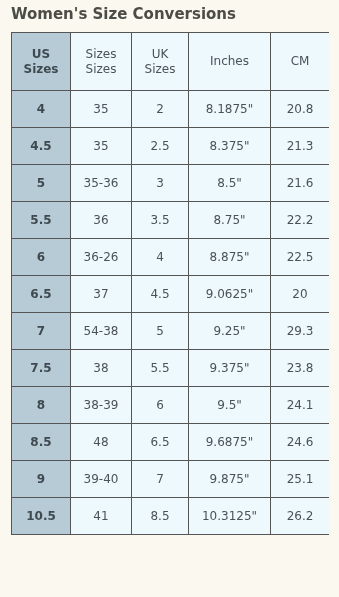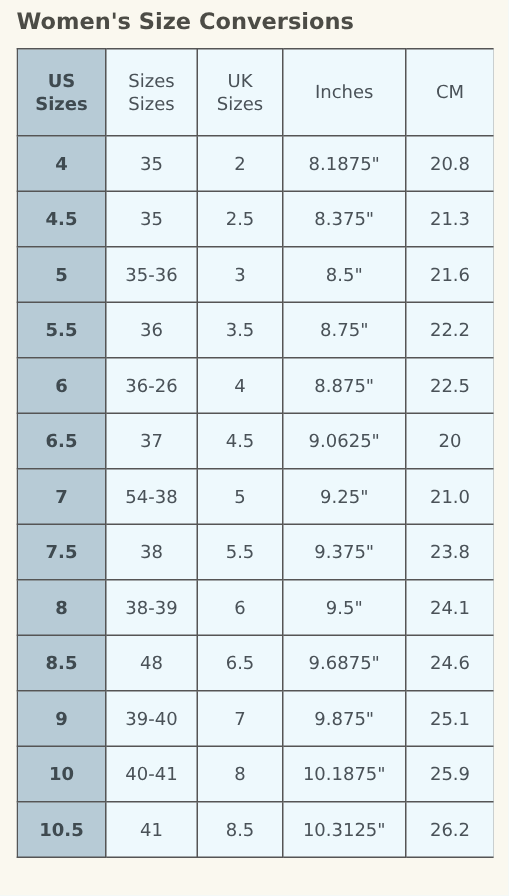--- a/index.html
+++ b/index.html
@@ -163,21 +163,21 @@
           <td>37</td>
           <td>4.5</td>
           <td>9.0625"</td>
           <td>20</td>
         </tr>
         <tr>
           <td class="us-col">7</td>
           <td>54-38</td>
           <td>5</td>
           <td>9.25"</td>
-          <td>21.0</td>
+          <td>29.3</td>
         </tr>
         <tr>
           <td class="us-col">7.5</td>
           <td>38</td>
           <td>5.5</td>
           <td>9.375"</td>
           <td>23.8</td>
         </tr>
         <tr>
           <td class="us-col">8</td>
@@ -194,27 +194,20 @@
           <td>24.6</td>
         </tr>
         <tr>
           <td class="us-col">9</td>
           <td>39-40</td>
           <td>7</td>
           <td>9.875"</td>
           <td>25.1</td>
         </tr>
         <tr>
-          <td class="us-col">10</td>
-          <td>40-41</td>
-          <td>8</td>
-          <td>10.1875"</td>
-          <td>25.9</td>
-        </tr>
-        <tr>
           <td class="us-col">10.5</td>
           <td>41</td>
           <td>8.5</td>
           <td>10.3125"</td>
           <td>26.2</td>
         </tr>
       </tbody>
   </table>
 </div>
 

